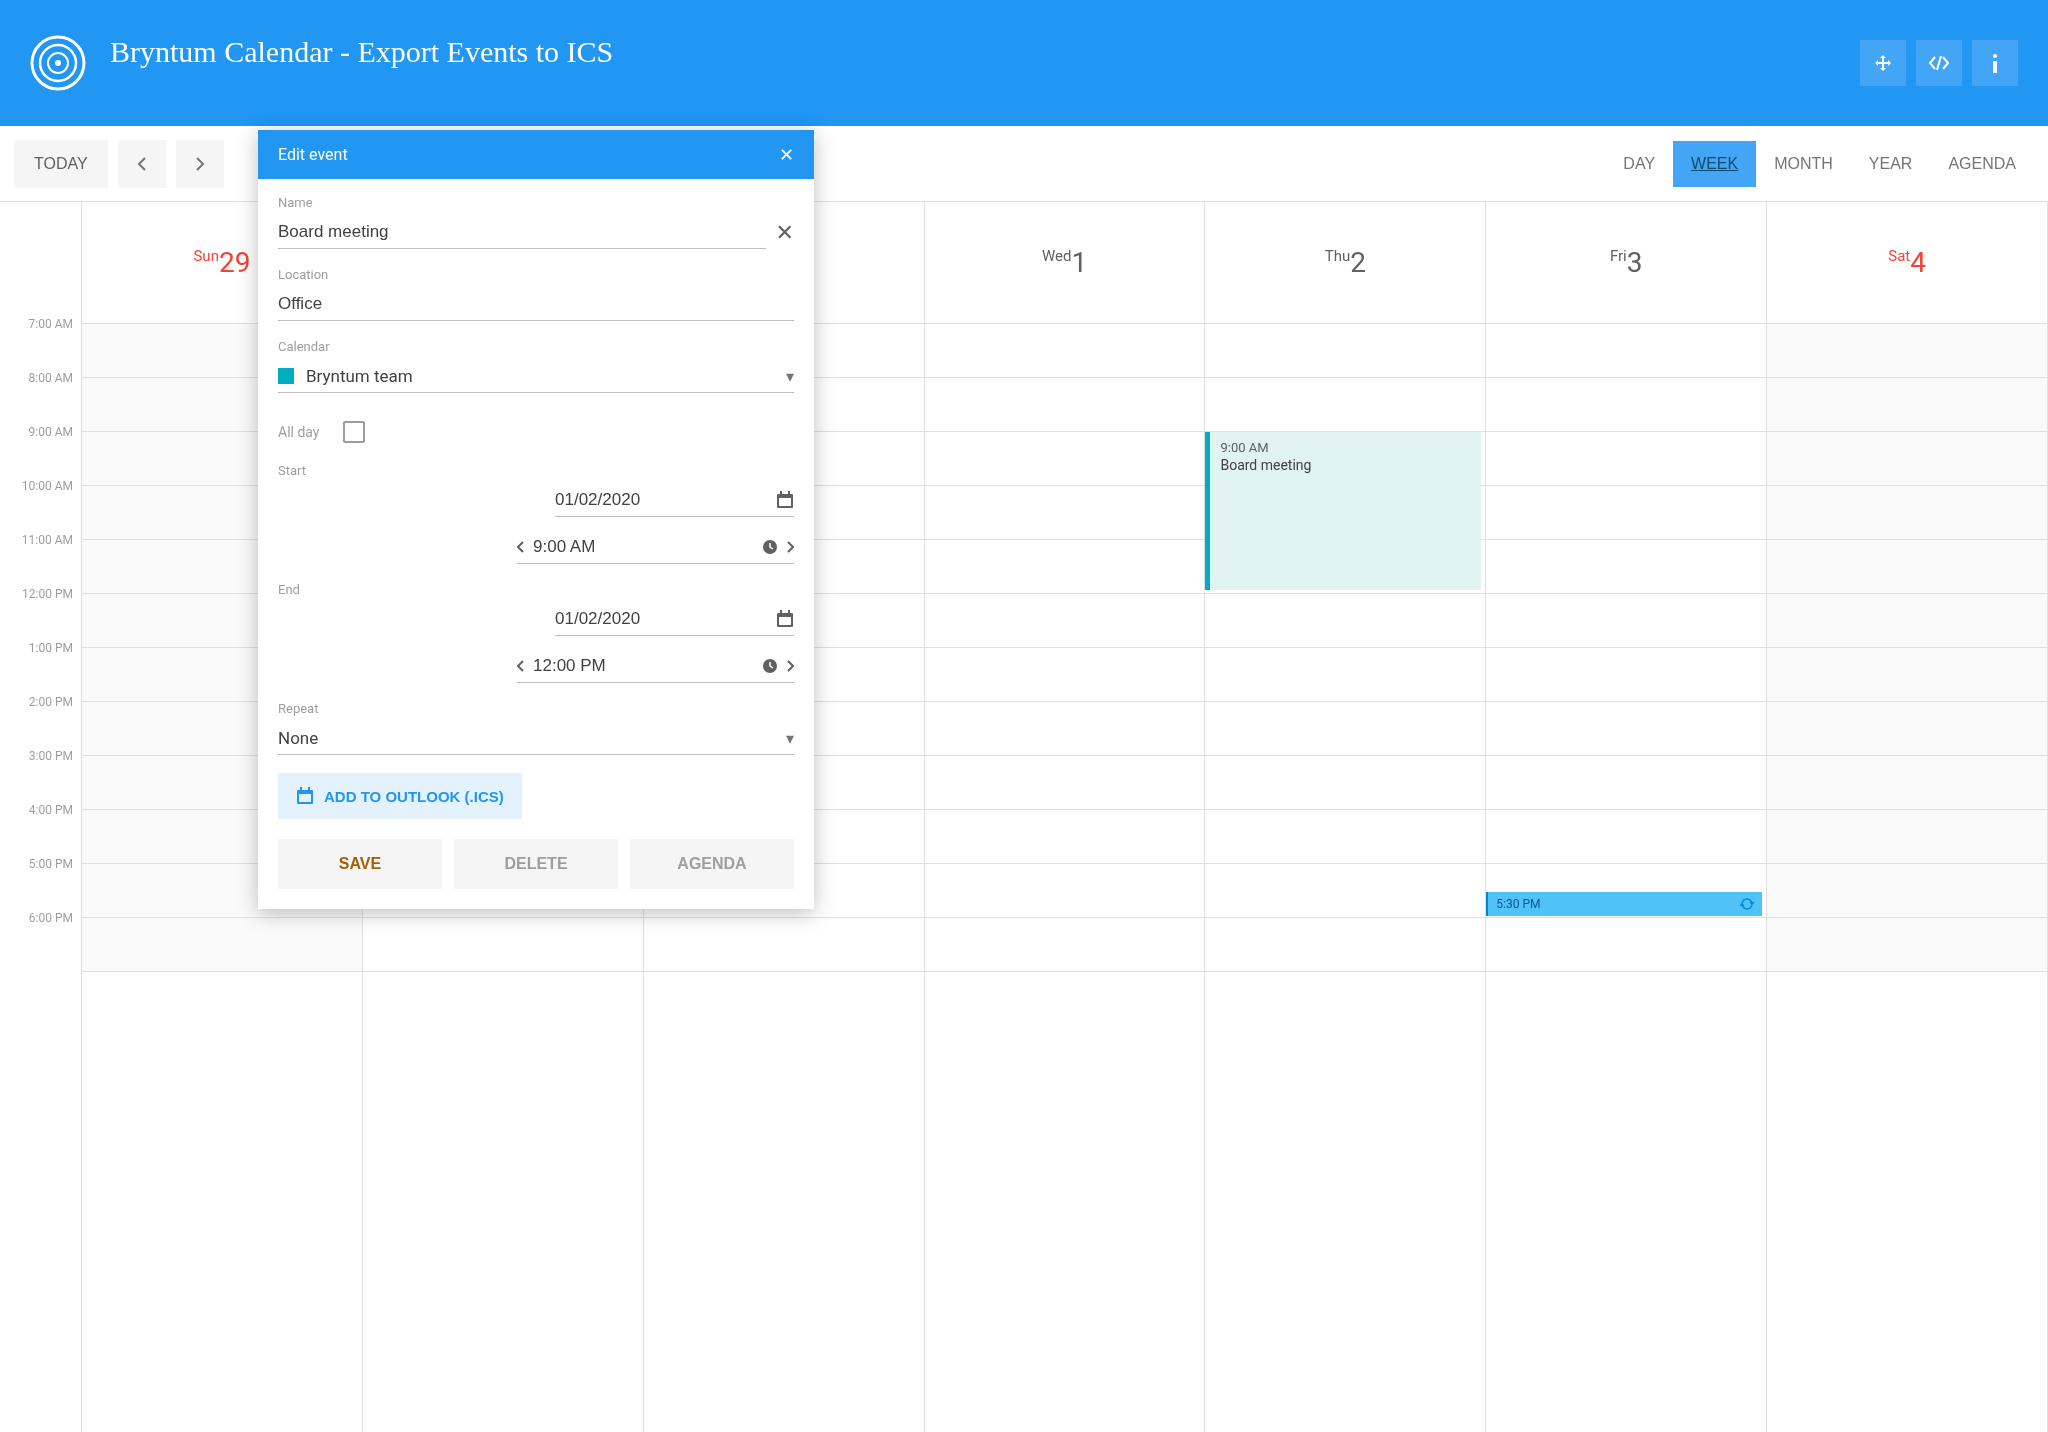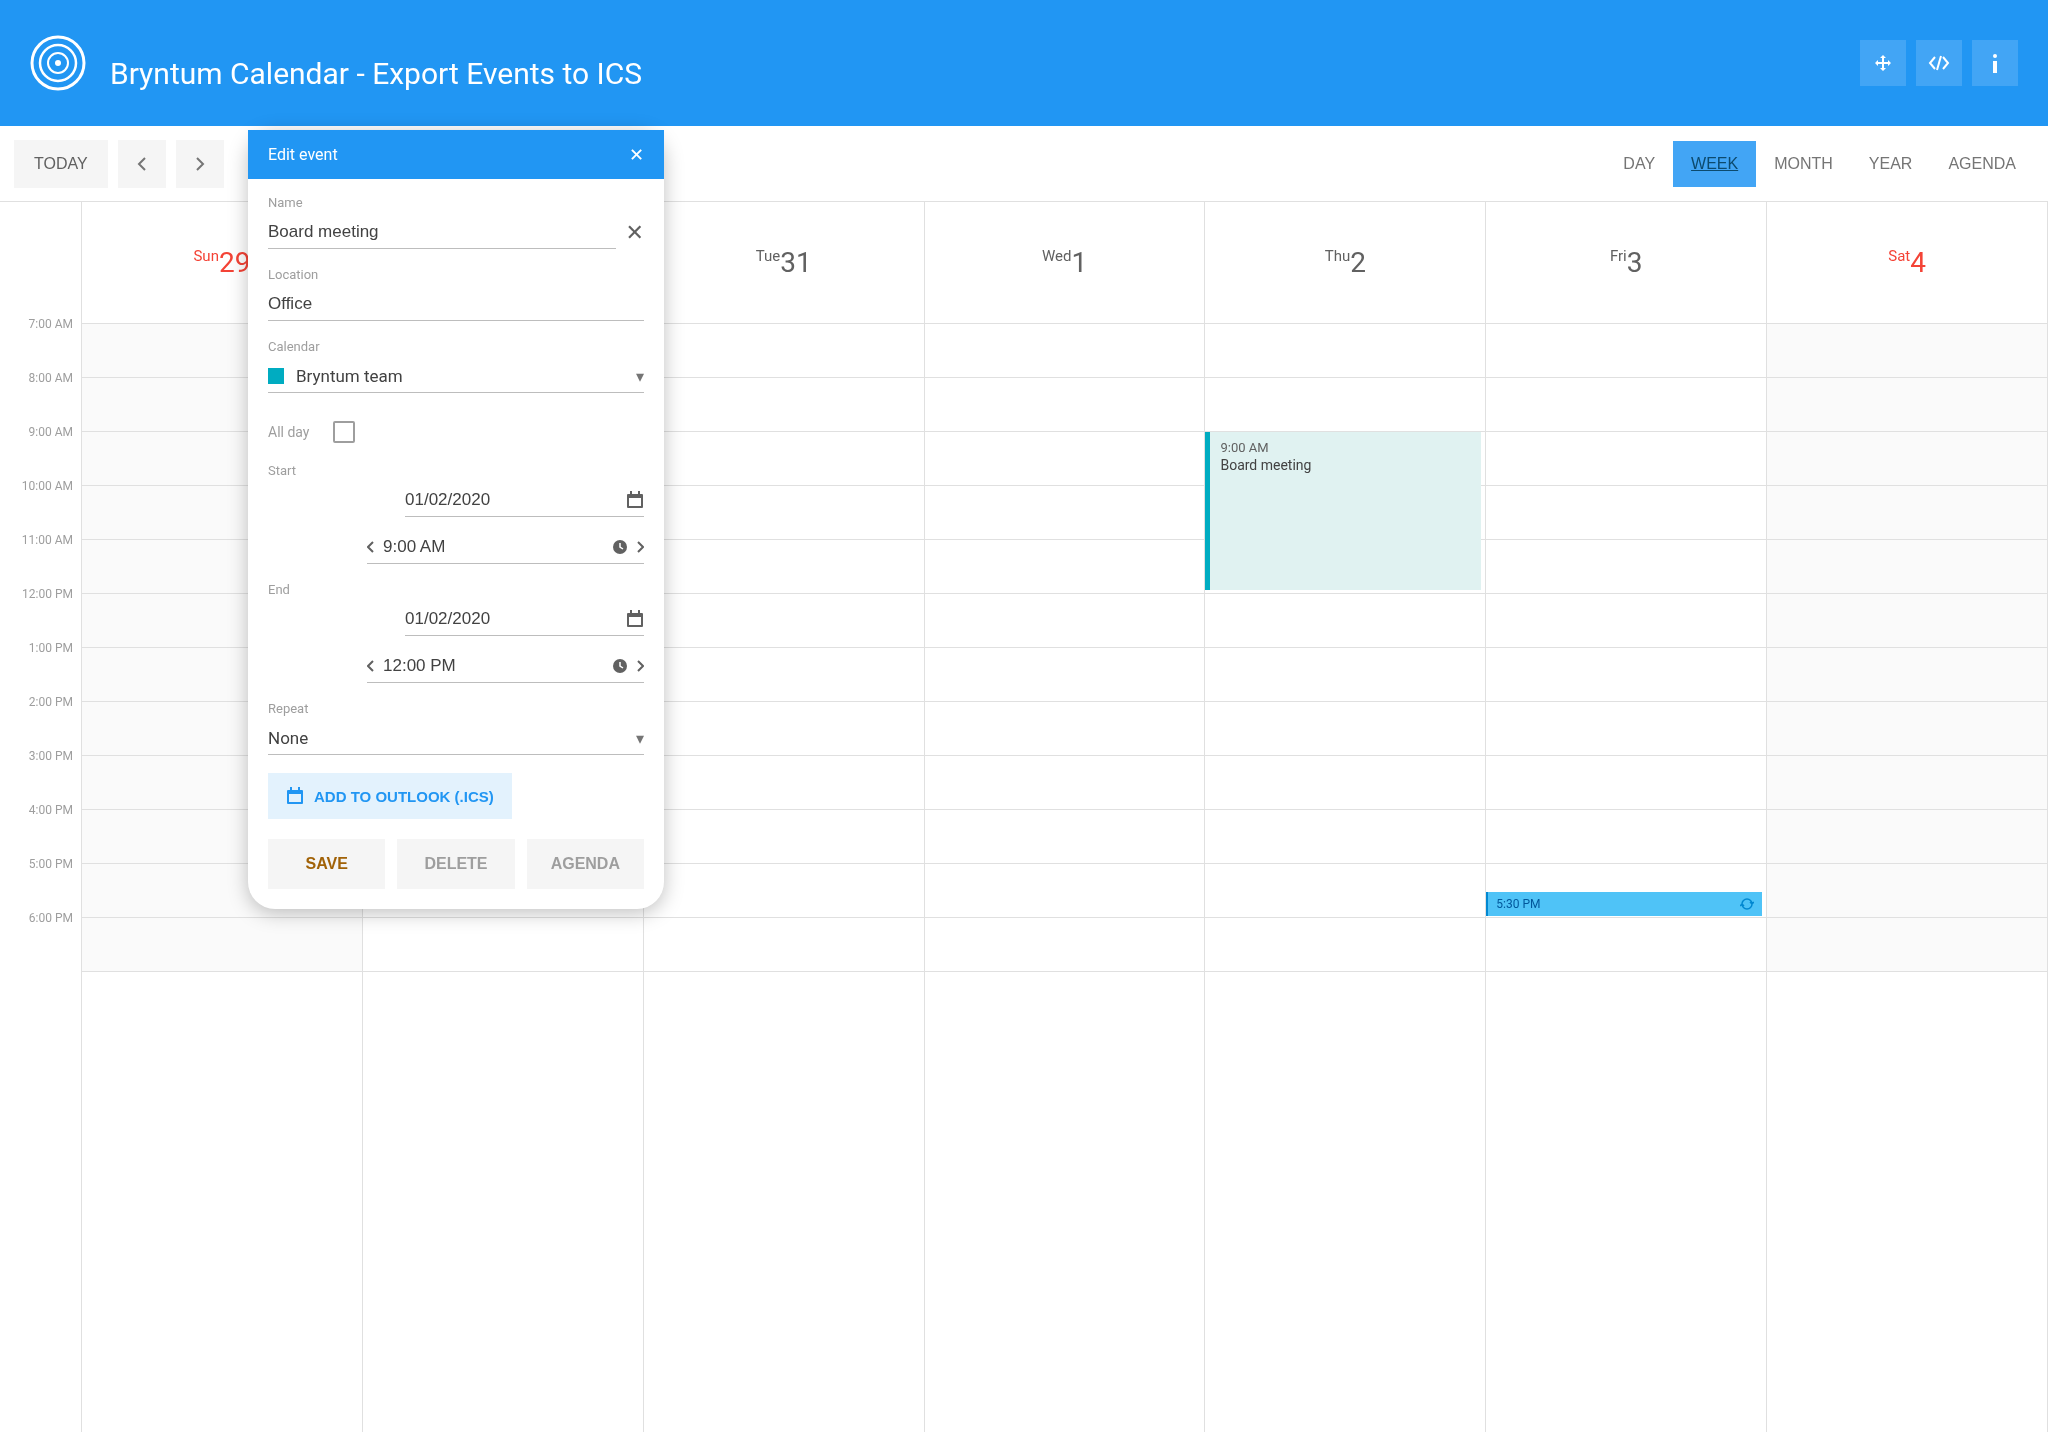--- a/index.html
+++ b/index.html
@@ -1,19 +1,19 @@
 <!DOCTYPE html>
 <html><head>
 <meta charset="utf-8">
 <style>
 * { box-sizing: border-box; margin: 0; padding: 0; }
 body { font-family: -apple-system, BlinkMacSystemFont, "Segoe UI", Roboto, sans-serif; background: #fff; overflow: hidden; }
 
 .header { background: #2196f3; height: 126px; display: flex; align-items: center; padding: 0 30px; justify-content: space-between; }
-.header-left { display: flex; align-items: flex-end; gap: 24px; }
+.header-left { display: flex; align-items: flex-start; gap: 24px; font-family: Liberation Serif, serif; }
 .logo { width: 56px; height: 56px; }
 .header-title { color: #fff; font-size: 30px; font-weight: 400; }
 .header-buttons { display: flex; gap: 10px; }
 .header-btn { width: 46px; height: 46px; background: #42a5f5; border: none; cursor: pointer; display: flex; align-items: center; justify-content: center; color: #fff; }
 
 .toolbar { height: 76px; display: flex; align-items: center; padding: 0 14px; justify-content: space-between; border-bottom: 1px solid #e0e0e0; }
 .toolbar-left { display: flex; gap: 10px; }
 .today-btn { background: #f5f5f5; border: none; padding: 14px 20px; font-size: 16px; color: #616161; font-weight: 500; cursor: pointer; }
 .nav-btn { background: #f5f5f5; border: none; width: 48px; height: 48px; cursor: pointer; display: flex; align-items: center; justify-content: center; color: #757575; }
 .toolbar-right { display: flex; }
@@ -34,21 +34,21 @@
 .day-body { position: relative; }
 .hour-line { height: 54px; border-bottom: 1px solid #e0e0e0; }
 
 .event { position: absolute; left: 0; right: 4px; border-left: 5px solid #00acc1; background: #e0f2f1; padding: 8px 10px; font-size: 14px; }
 .event-time { color: #616161; font-size: 13px; margin-bottom: 2px; }
 .event-name { color: #424242; }
 
 .event-small { position: absolute; left: 0; right: 4px; background: #4fc3f7; border-left: 2px solid #0288d1; padding: 4px 8px; font-size: 12px; color: #01579b; display: flex; align-items: center; gap: 6px; }
 .event-small .sync-icon { margin-left: auto; }
 
-.popup { position: absolute; top: 130px; left: 248px; width: 416px; background: #fff; box-shadow: 0 4px 20px rgba(0,0,0,0.25); z-index: 100; border-radius: 27px; }
+.popup { position: absolute; top: 130px; left: 258px; width: 556px; background: #fff; box-shadow: 0 4px 20px rgba(0,0,0,0.25); z-index: 100; }
 .popup-header { background: #2196f3; color: #fff; padding: 14px 20px; display: flex; justify-content: space-between; align-items: center; }
 .popup-title { font-size: 16px; }
 .popup-close { cursor: pointer; font-size: 18px; }
 .popup-body { padding: 16px 20px 20px; }
 .field { margin-bottom: 18px; }
 .field-label { font-size: 13px; color: #9e9e9e; margin-bottom: 6px; display: block; }
 .field-input { width: 100%; border: none; border-bottom: 1px solid #bdbdbd; padding: 6px 0; font-size: 17px; color: #424242; outline: none; background: transparent; }
 .field-row { display: flex; align-items: center; }
 .field-row .field-input { flex: 1; }
 .clear-x { color: #616161; font-size: 22px; cursor: pointer; padding-left: 10px; }

